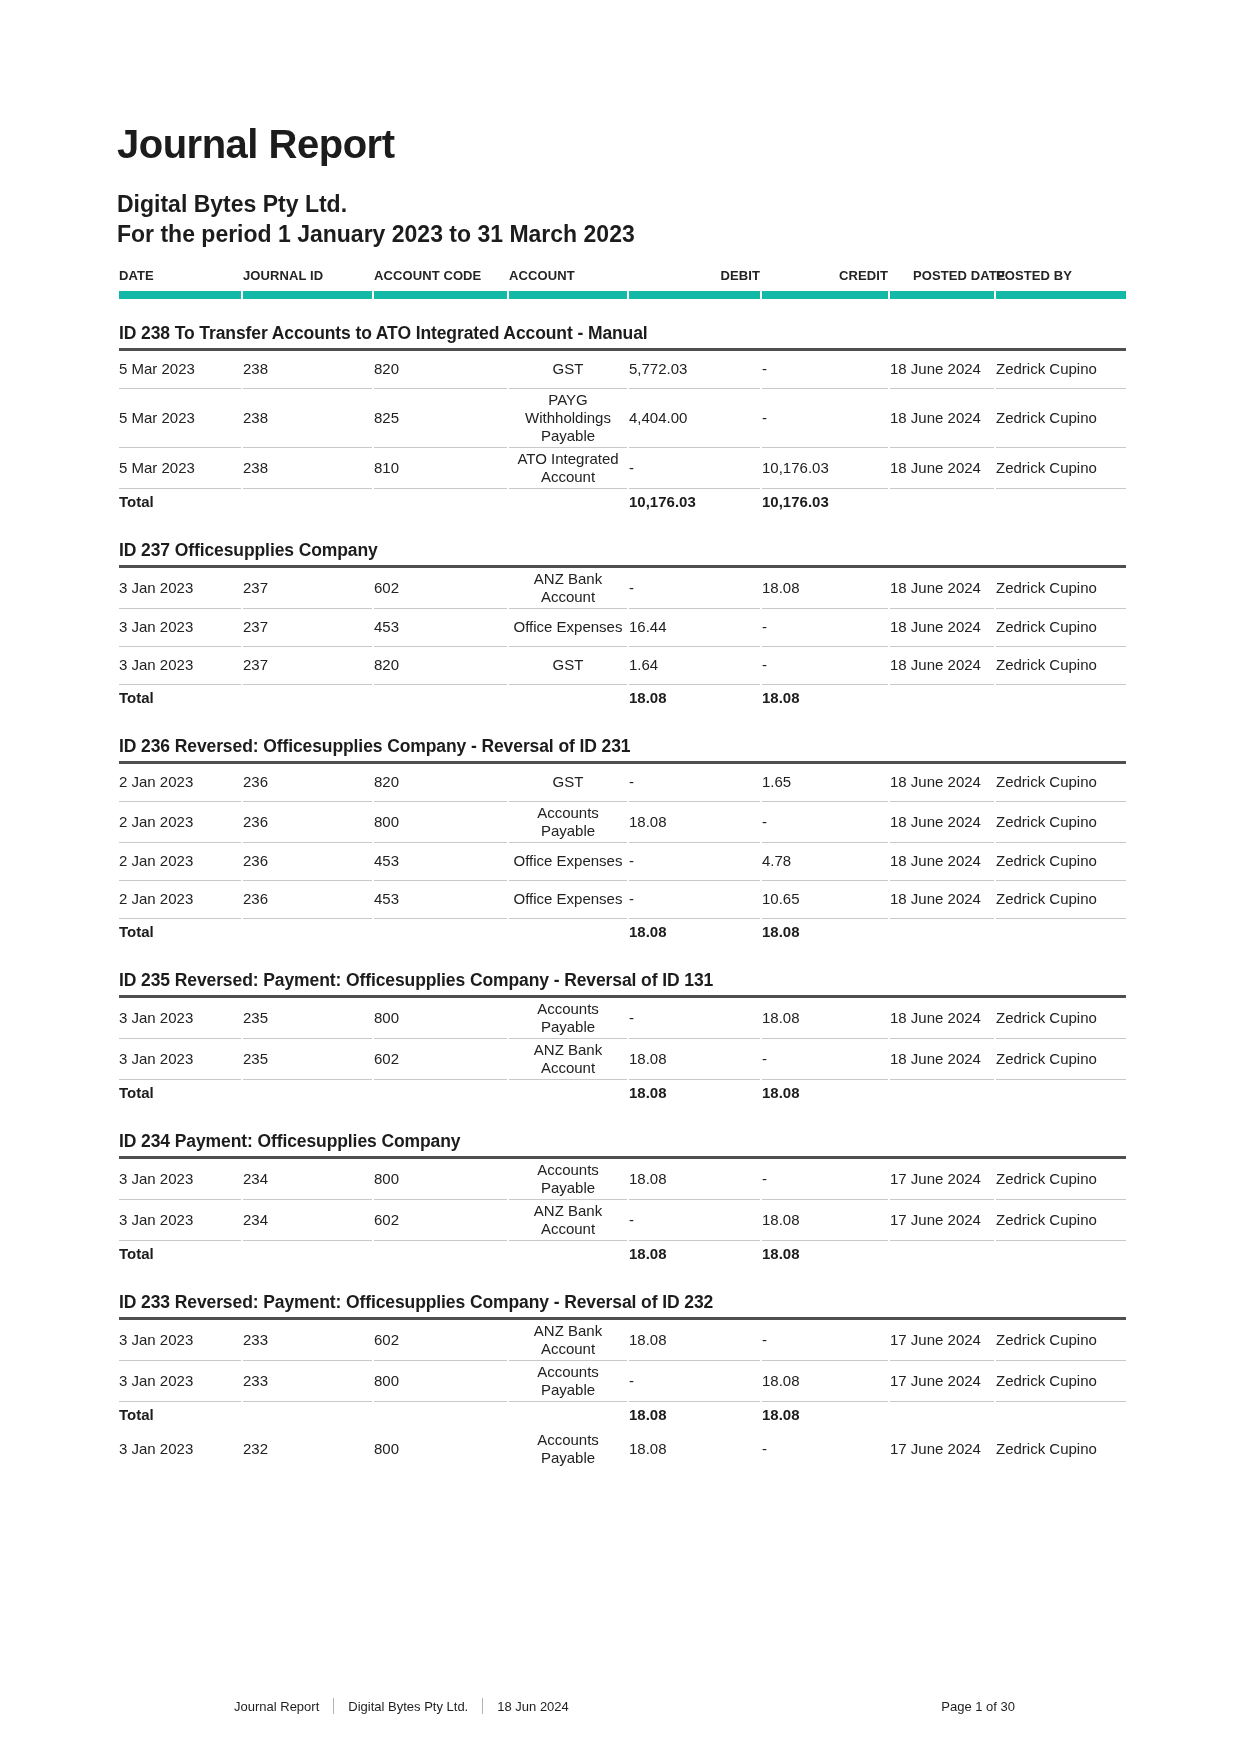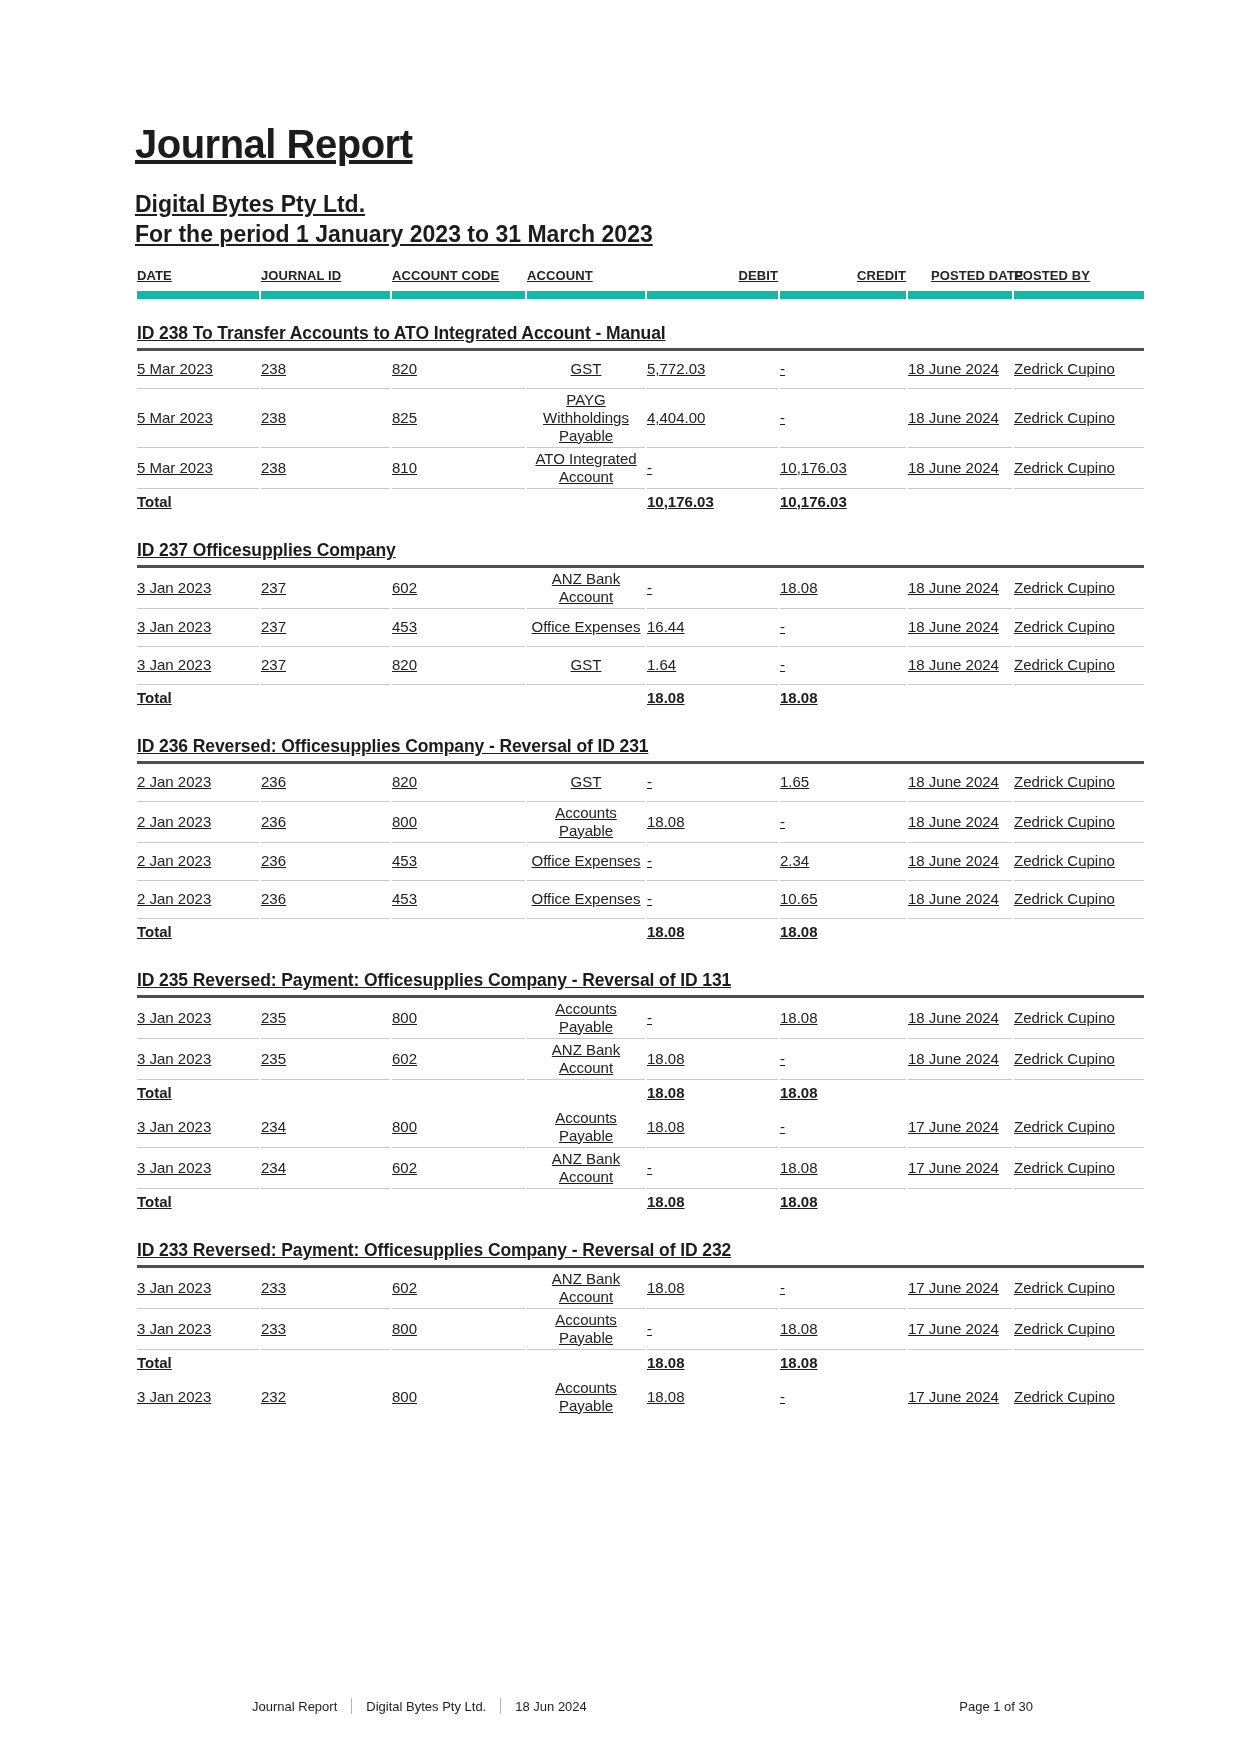--- a/index.html
+++ b/index.html
@@ -6,25 +6,24 @@
   html, body { background: #ffffff; }
   body {
     width: 1241px;
     height: 1754px;
     position: relative;
     font-family: "Liberation Sans", "DejaVu Sans", sans-serif;
     color: #1e1e1e;
   }
   .page {
     position: absolute;
-    left: 135px;
+    left: 117px;
     top: 0;
     width: 1011px;
     height: 100%;
-    text-decoration: underline;
   }
   .report-title {
     padding-top: 122px;
     font-size: 40px;
     font-weight: 700;
     color: #1c1c1c;
     letter-spacing: -0.5px;
     margin-bottom: 22px;
   }
   .company-name {
@@ -247,21 +246,21 @@
           <td class="num">-</td>
           <td class="cell-posted-date">18 June 2024</td>
           <td class="cell-posted-by">Zedrick Cupino</td>
         </tr>
         <tr class="data-row">
           <td class="cell-date">2 Jan 2023</td>
           <td>236</td>
           <td>453</td>
           <td class="cell-account">Office Expenses</td>
           <td class="num">-</td>
-          <td class="num">2.34</td>
+          <td class="num">4.78</td>
           <td class="cell-posted-date">18 June 2024</td>
           <td class="cell-posted-by">Zedrick Cupino</td>
         </tr>
         <tr class="data-row">
           <td class="cell-date">2 Jan 2023</td>
           <td>236</td>
           <td>453</td>
           <td class="cell-account">Office Expenses</td>
           <td class="num">-</td>
           <td class="num">10.65</td>
@@ -295,20 +294,23 @@
           <td class="num">18.08</td>
           <td class="num">-</td>
           <td class="cell-posted-date">18 June 2024</td>
           <td class="cell-posted-by">Zedrick Cupino</td>
         </tr>
         <tr class="total-row">
           <td colspan="4">Total</td>
           <td class="num">18.08</td>
           <td class="num">18.08</td>
           <td colspan="2"></td>
+        </tr>
+        <tr class="section-heading-row">
+          <td class="section-heading" colspan="8">ID 234 Payment: Officesupplies Company</td>
         </tr>
         <tr class="data-row">
           <td class="cell-date">3 Jan 2023</td>
           <td>234</td>
           <td>800</td>
           <td class="cell-account">Accounts Payable</td>
           <td class="num">18.08</td>
           <td class="num">-</td>
           <td class="cell-posted-date">17 June 2024</td>
           <td class="cell-posted-by">Zedrick Cupino</td>

